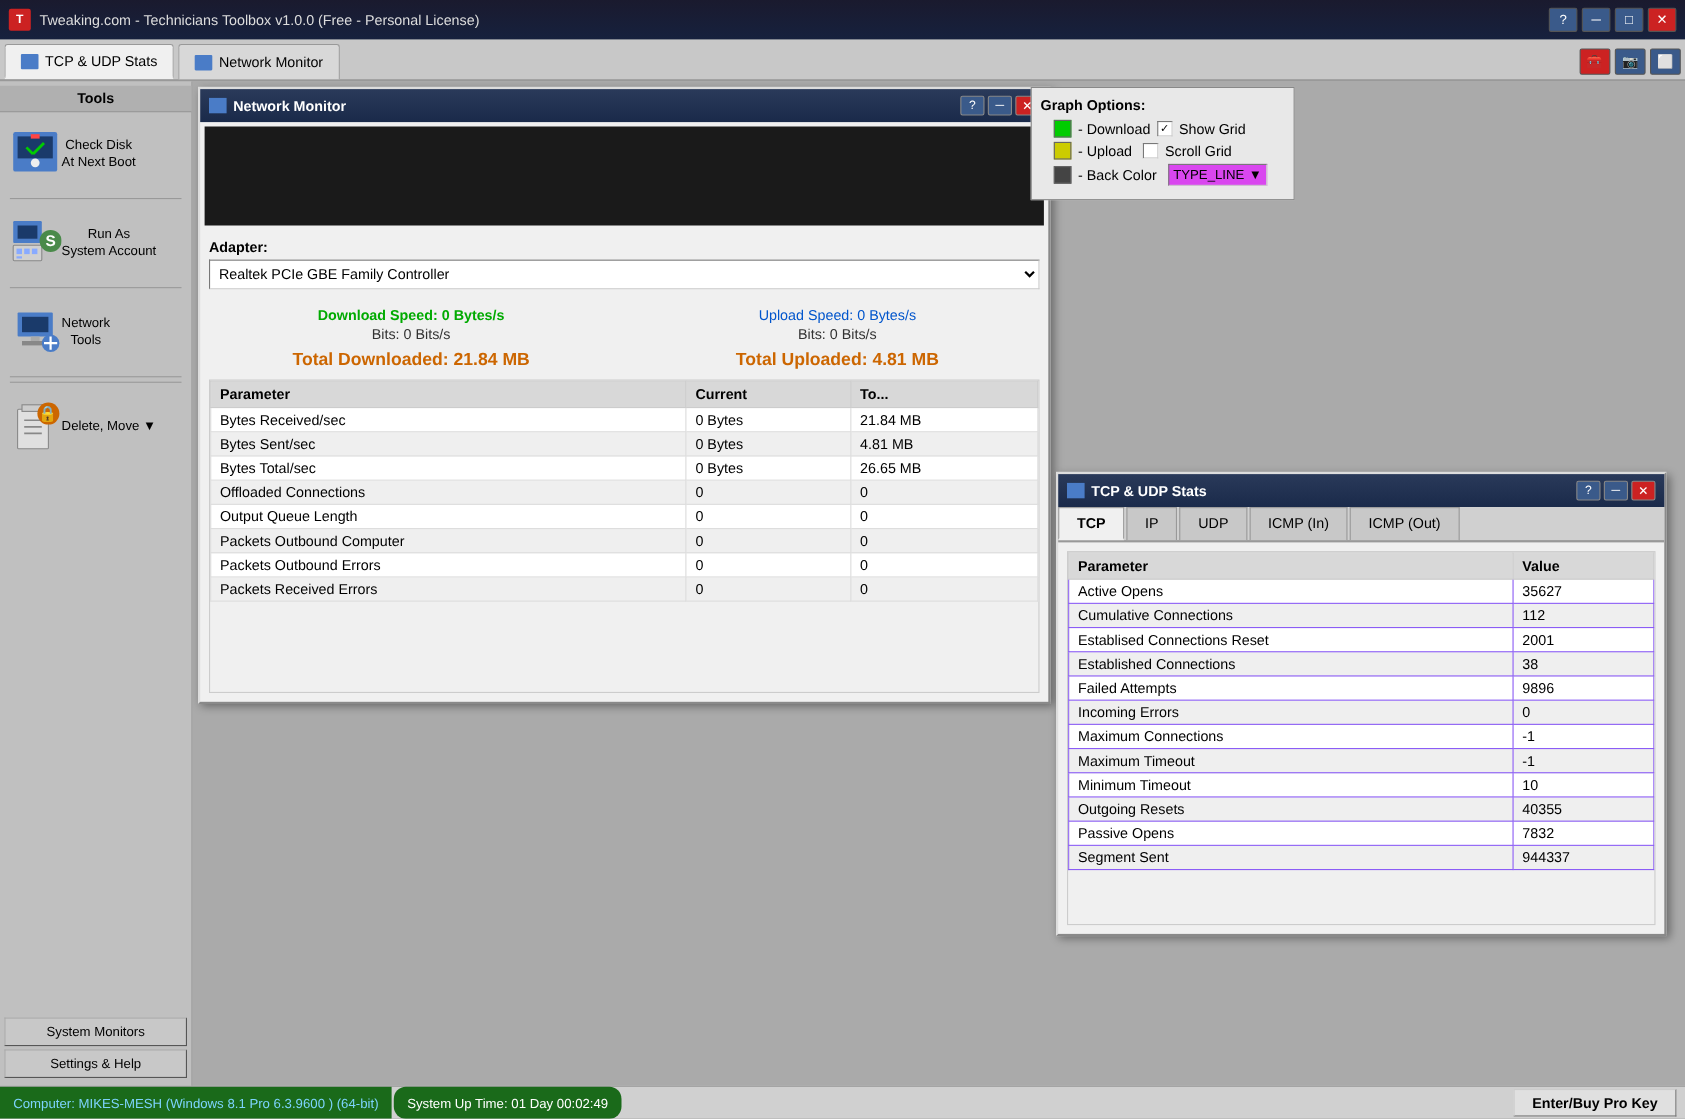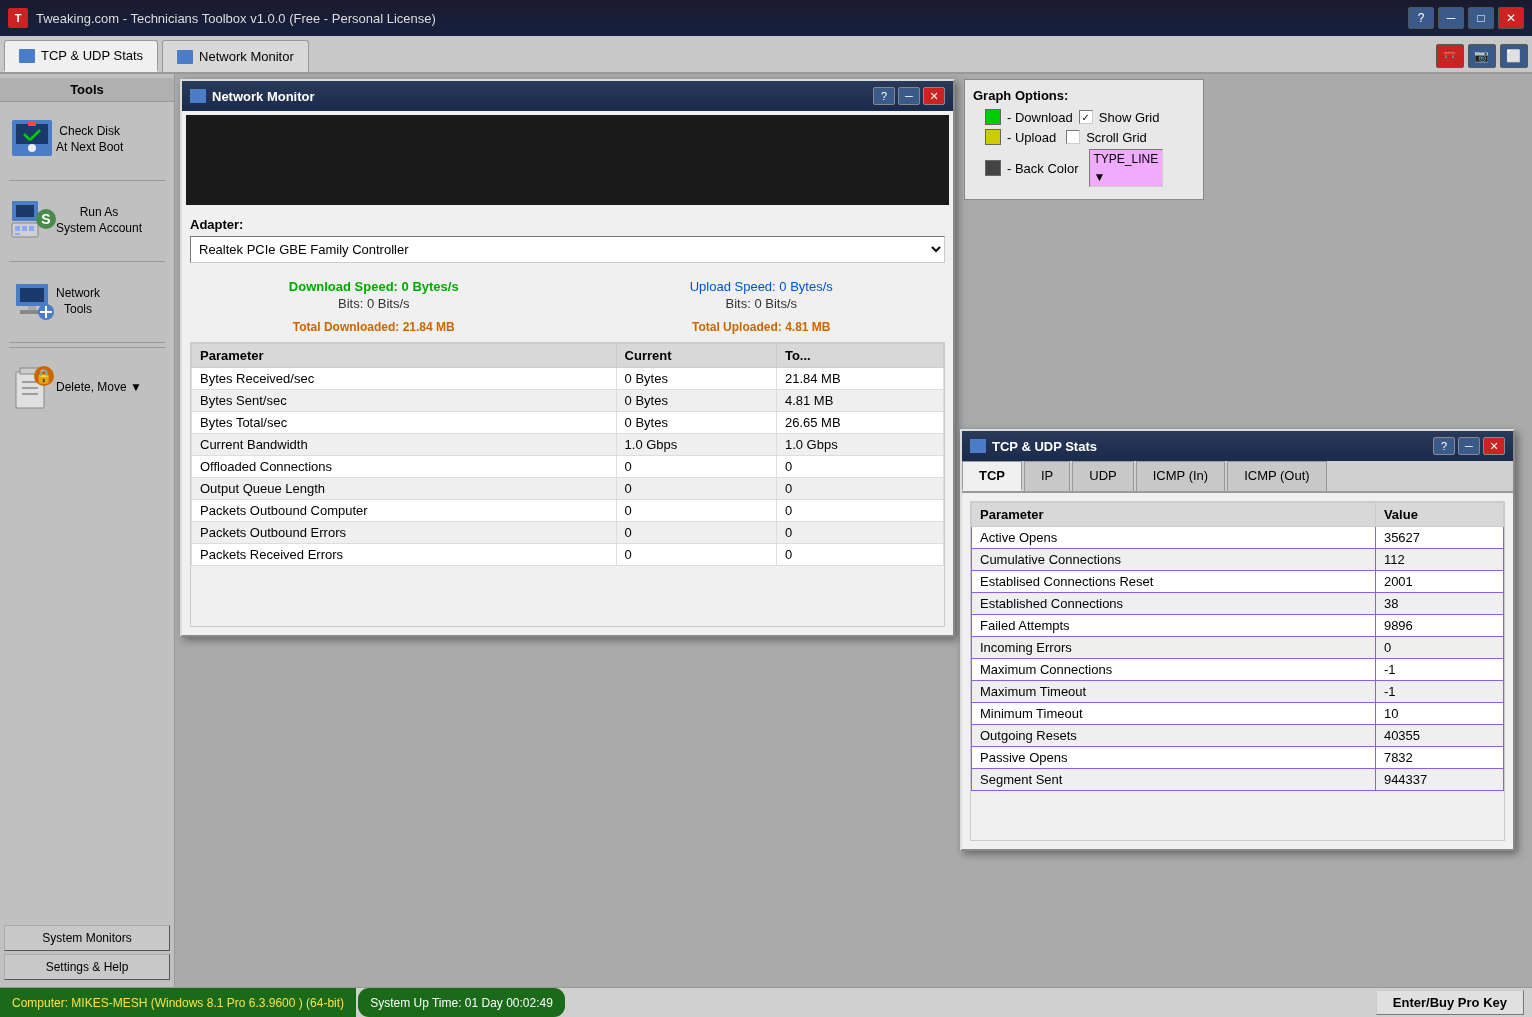--- a/index.html
+++ b/index.html
@@ -154,42 +154,42 @@
       border: 1px inset #ccc;
       background: white;
       font-size: 13px;
       margin-bottom: 8px;
     }
     .nm-stats { display: flex; gap: 20px; margin-bottom: 8px; font-size: 13px; }
     .nm-stat-col { flex: 1; text-align: center; }
     .nm-stat-dl { color: #00aa00; font-weight: bold; }
     .nm-stat-ul { color: #0055cc; font-weight: normal; }
     .nm-stat-bits { color: #333; text-align: center; margin-top: 2px; }
-    .nm-total { color: #cc6600; font-weight: bold; font-size: 12px; text-align: center; }
+    .nm-total { color: #cc6600; font-weight: bold; font-size: 16px; text-align: center; }
     .nm-total-row { display: flex; gap: 20px; }
     .nm-total-col { flex: 1; text-align: center; }
 
     
     .graph-options {
       position: absolute;
       top: 10px;
       left: 800px;
       border: 1px solid #888;
       padding: 8px;
       background: #e8e8e8;
       font-size: 13px;
     }
     .graph-options-title { font-weight: bold; margin-bottom: 6px; }
     .go-row { display: flex; align-items: center; gap: 6px; margin-bottom: 4px; margin-left: 12px; }
     .go-color { width: 16px; height: 16px; border: 1px solid #666; }
     .go-green { background: #00cc00; }
     .go-yellow { background: #cccc00; }
     .go-dark { background: #444444; }
     .go-check { width: 14px; height: 14px; border: 1px inset #ccc; background: white; display: flex; align-items: center; justify-content: center; font-size: 10px; }
-    .go-dropdown { border: 1px inset #ccc; background: #f0abfc; padding: 2px 4px; font-size: 12px; display: inline-flex; gap: 4px; flex-direction: column; }
+    .go-dropdown { border: 1px inset #ccc; background: #d946ef; padding: 2px 4px; font-size: 12px; display: inline-flex; align-items: center; gap: 4px; }
 
     
     .nm-table { width: 100%; border-collapse: collapse; font-size: 13px; }
     .nm-table th {
       background: #d8d8d8;
       border: 1px solid #ccc;
       padding: 4px 8px;
       text-align: left;
       font-weight: bold;
     }
@@ -235,21 +235,21 @@
     
     .status-bar {
       height: 30px;
       background: #d0d0d0;
       display: flex;
       align-items: center;
       border-top: 1px solid #999;
     }
     .status-left {
       background: #1a6a1a;
-      color: #fde047;
+      color: #7dd3fc;
       padding: 0 12px;
       height: 100%;
       display: flex;
       align-items: center;
       font-size: 12px;
     }
     .status-mid {
       background: #1a6a1a;
       color: white;
       padding: 0 12px;
@@ -467,25 +467,20 @@
                   <td>Bytes Sent/sec</td>
                   <td>0 Bytes</td>
                   <td>4.81 MB</td>
                 </tr>
                 <tr>
                   <td>Bytes Total/sec</td>
                   <td>0 Bytes</td>
                   <td>26.65 MB</td>
                 </tr>
                 <tr>
-                  <td>Current Bandwidth</td>
-                  <td>1.0 Gbps</td>
-                  <td>1.0 Gbps</td>
-                </tr>
-                <tr>
                   <td>Offloaded Connections</td>
                   <td>0</td>
                   <td>0</td>
                 </tr>
                 <tr>
                   <td>Output Queue Length</td>
                   <td>0</td>
                   <td>0</td>
                 </tr>
                 <tr>
@@ -502,21 +497,21 @@
                   <td>Packets Received Errors</td>
                   <td>0</td>
                   <td>0</td>
                 </tr>
               </tbody>
           </table>
         </div>
       </div>
     </div>
 
-    <div class="graph-options" style="top: 5px; left: 789px; width: 240px;">
+    <div class="graph-options" style="top: 5px; left: 762px; width: 240px;">
       <div class="graph-options-title">Graph Options:</div>
       <div class="go-row">
         <div class="go-color go-green"></div>
         <span>- Download</span>
         <div class="go-check">✓</div>
         <span>Show Grid</span>
       </div>
       <div class="go-row">
         <div class="go-color go-yellow"></div>
         <span>- Upload</span>

